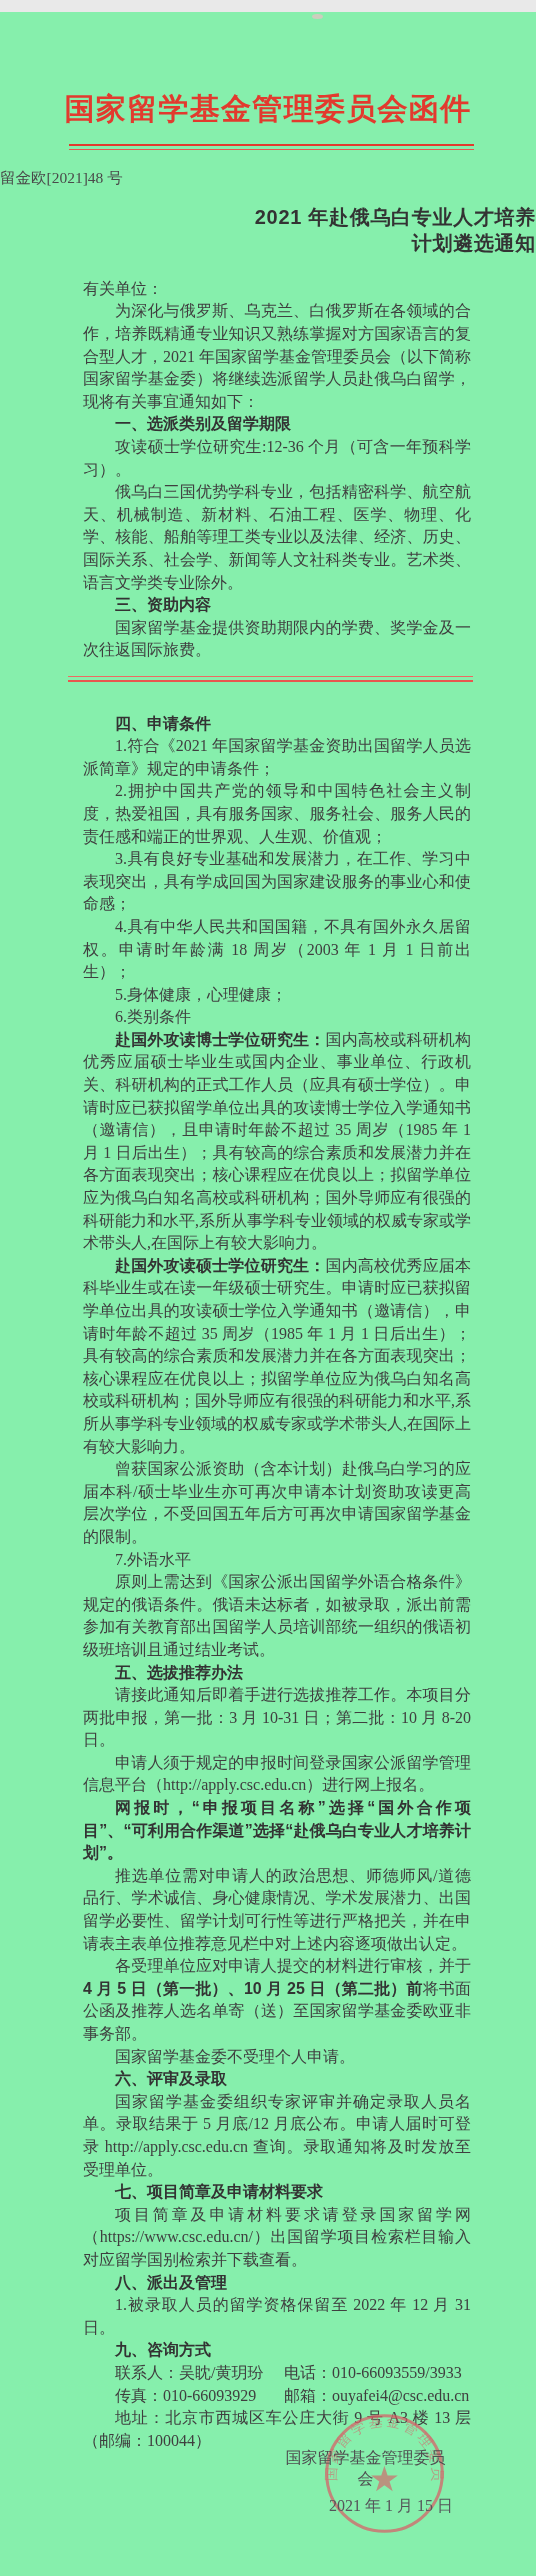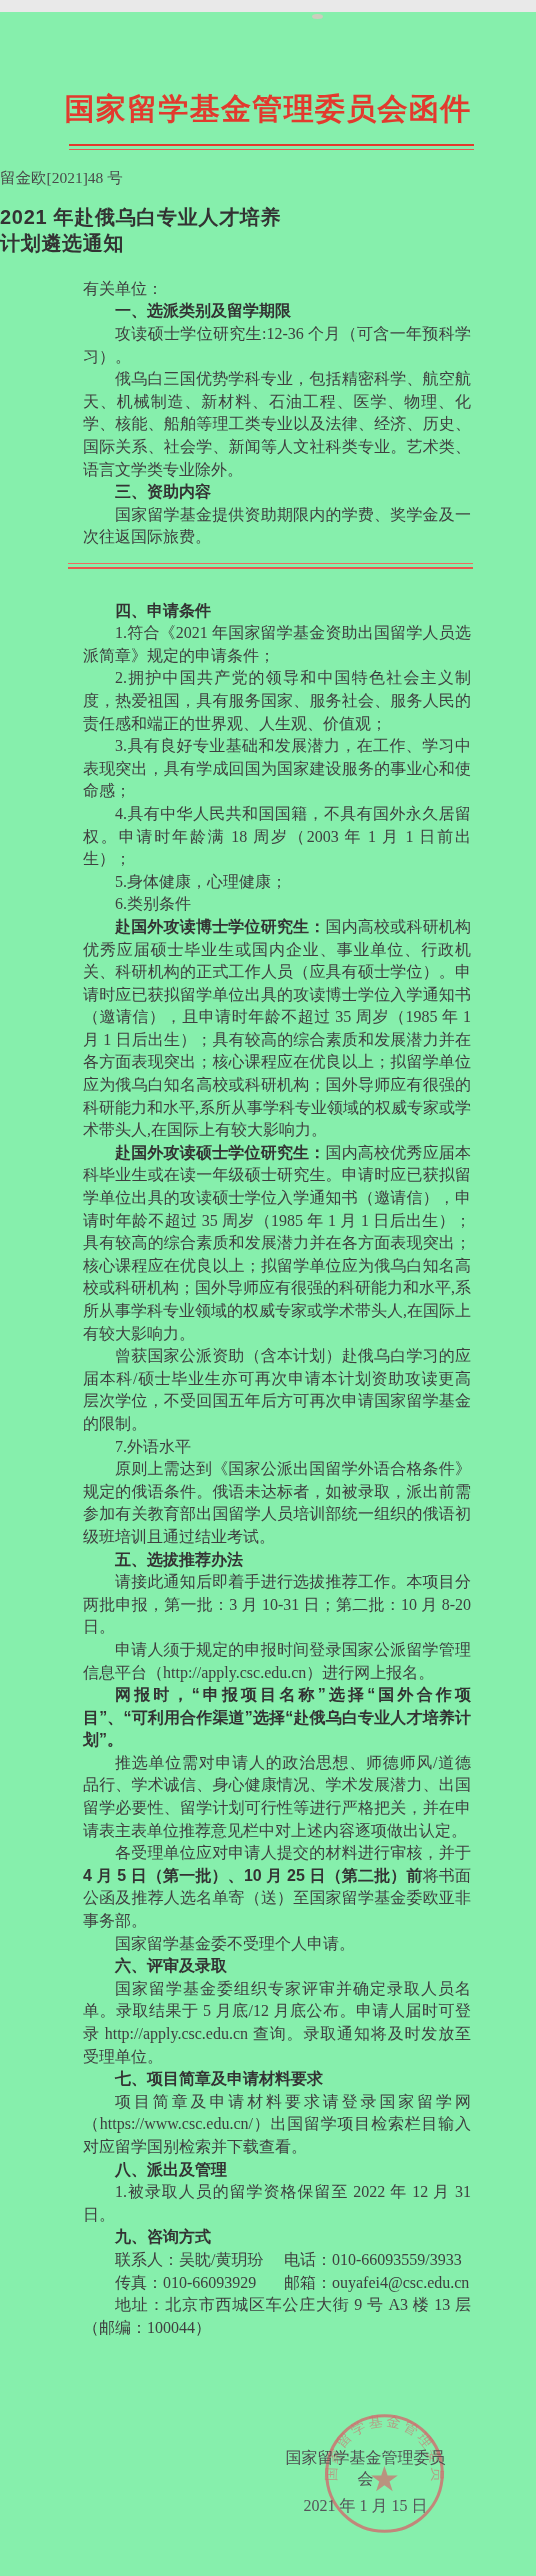--- a/index.html
+++ b/index.html
@@ -19,41 +19,41 @@
     color:#e23a2e;font-size:30px;font-weight:700;letter-spacing:1.3px;
     line-height:38px;
   }
   .rule{margin-left:69px;width:405px;height:2.7px;}
   .rule-1{margin-top:16px;border-top:2.7px solid #e23a2e;border-bottom:1.3px solid #e8574e;}
   .rule-2{margin:14px 0 31px -15.5px;width:405px;height:2.7px;
     border-top:1.3px solid #ee6a62;border-bottom:2px solid #e8574e;}
   .doc-no{margin-top:18px;padding-right:96px;
     font-size:15.5px;color:#4a4a4a;}
   .notice-title{
-    margin-top:15.5px;text-align:left;
+    margin-top:15.5px;text-align:right;
     font-family:"Liberation Sans","DejaVu Sans",sans-serif;
     font-weight:700;font-size:20px;line-height:26px;color:#333;letter-spacing:0.7px;
   }
   .body-text{
     margin:21.6px 0 0 83px;width:388px;
     font-size:16px;line-height:22.6px;
     text-align:justify;text-justify:inter-ideograph;
   }
   .body-text p{margin:0;text-indent:2em;}
   .body-text p.salutation{text-indent:0;}
   .sec-h,.b-sans{
     font-family:"Liberation Sans","DejaVu Sans",sans-serif;
     font-weight:700;color:#333;
   }
   .col{display:inline-block;min-width:169px;text-indent:0;}
   .sig{
     position:absolute;top:2436px;left:278px;width:175px;z-index:2;
     text-align:center;font-size:16px;color:#4e4e50;
   }
-  .sig-date{margin-top:6px;color:#55555a;}
+  .sig-date{margin-top:6px;color:#55555a;text-align:right;}
   .seal{position:absolute;top:2397px;left:320px;z-index:1;opacity:.85;}
 </style>
 </head>
 <body>
 
 <main class="page">
 
   <div class="smudge"></div>
 
   <div class="lh-title">国家留学基金管理委员会函件</div>
@@ -62,20 +62,21 @@
 
   <div class="doc-no">留金欧[2021]48 号</div>
 
   <div class="notice-title">
     <div>2021 年赴俄乌白专业人才培养</div>
     <div>计划遴选通知</div>
   </div>
 
   <div class="body-text">
     <p class="salutation">有关单位：</p>
+    <p>为深化与俄罗斯、乌克兰、白俄罗斯在各领域的合作，培养既精通专业知识又熟练掌握对方国家语言的复合型人才，2021 年国家留学基金管理委员会（以下简称国家留学基金委）将继续选派留学人员赴俄乌白留学，现将有关事宜通知如下：</p>
 
     <p class="sec-h">一、选派类别及留学期限</p>
     <p>攻读硕士学位研究生:12-36 个月（可含一年预科学习）。</p>
 
     <p>俄乌白三国优势学科专业，包括精密科学、航空航天、机械制造、新材料、石油工程、医学、物理、化学、核能、船舶等理工类专业以及法律、经济、历史、国际关系、社会学、新闻等人文社科类专业。艺术类、语言文学类专业除外。</p>
 
     <p class="sec-h">三、资助内容</p>
     <p>国家留学基金提供资助期限内的学费、奖学金及一次往返国际旅费。</p>
 
     <div class="rule rule-2"></div>

